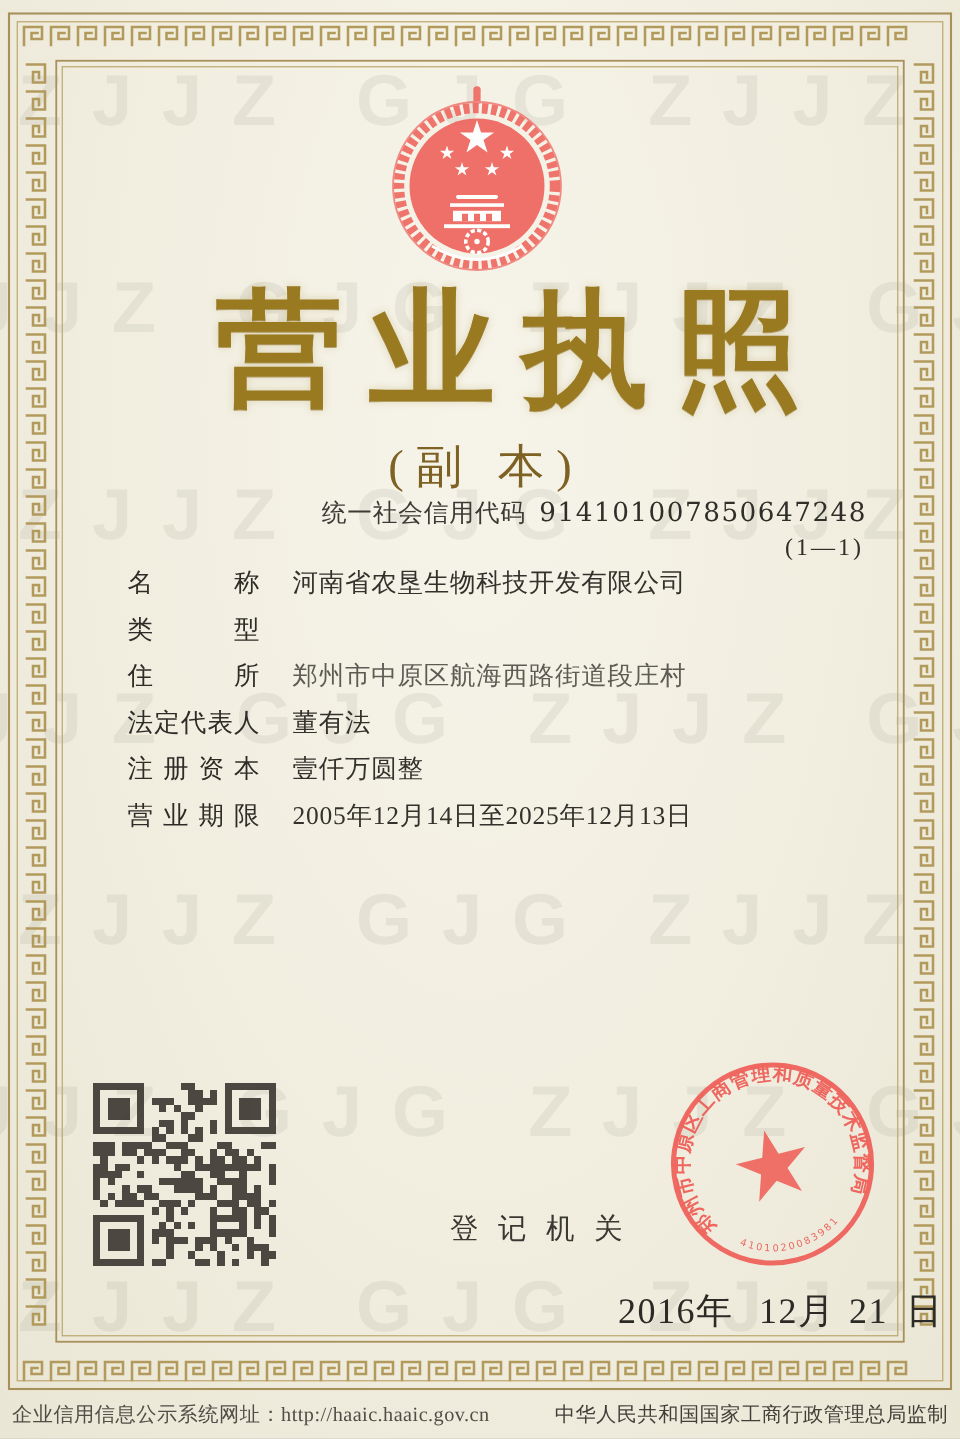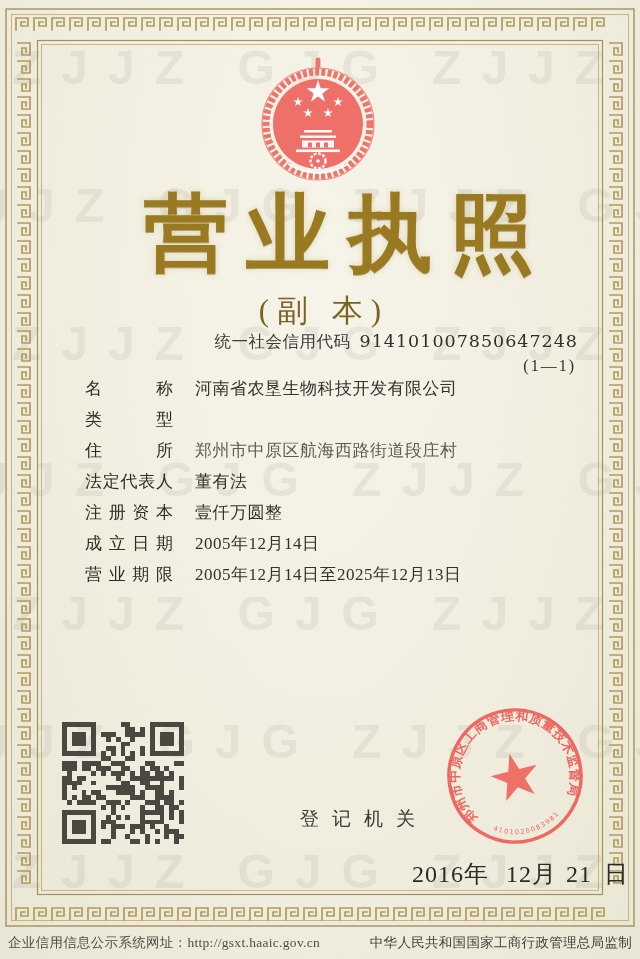--- a/index.html
+++ b/index.html
@@ -308,24 +308,20 @@
       <span class="flabel">住所</span>
       <span class="fvalue faded">郑州市中原区航海西路街道段庄村</span>
     </div>
     <div class="field-row">
       <span class="flabel">法定代表人</span>
       <span class="fvalue">董有法</span>
     </div>
     <div class="field-row">
       <span class="flabel">注册资本</span>
       <span class="fvalue">壹仟万圆整</span>
-    </div>
-    <div class="field-row">
-      <span class="flabel">成立日期</span>
-      <span class="fvalue">2005年12月14日</span>
     </div>
     <div class="field-row">
       <span class="flabel">营业期限</span>
       <span class="fvalue">2005年12月14日至2025年12月13日</span>
     </div>
   </div>
 
   <svg id="qrSvg" class="qr" viewBox="0 0 25 25" shape-rendering="crispEdges">
       <rect x="0" y="0" width="1" height="1" fill="#36322c"></rect>
       <rect x="1" y="0" width="1" height="1" fill="#36322c"></rect>
@@ -654,17 +650,17 @@
     <text class="seal-num">
       <textPath href="#sealArcBottom" startOffset="50%">4101020083981</textPath>
     </text>
   </svg>
 
   <div class="date-line">
     <span>2016</span><span>年</span><span class="gap-m">12</span><span>月</span><span class="gap-s">21</span><span class="gap-d">日</span>
   </div>
 
   <div class="footer">
-    <span class="f-left">企业信用信息公示系统网址：http://gsxt.haaic.gov.cn</span>
+    <span class="f-left">企业信用信息公示系统网址：http://haaic.haaic.gov.cn</span>
     <span class="f-right">中华人民共和国国家工商行政管理总局监制</span>
   </div>
 
 </div>
 
 </body></html>

